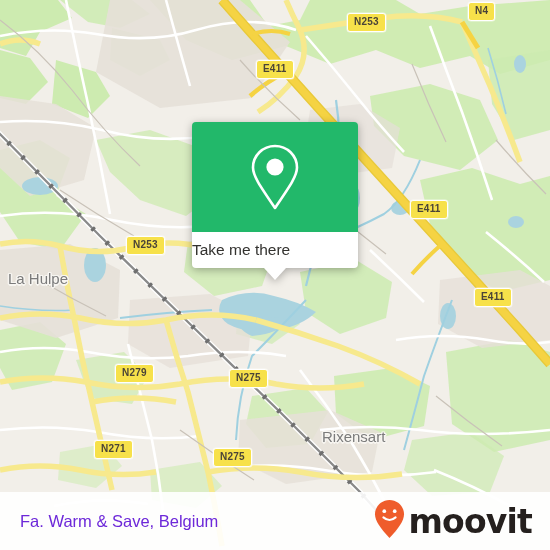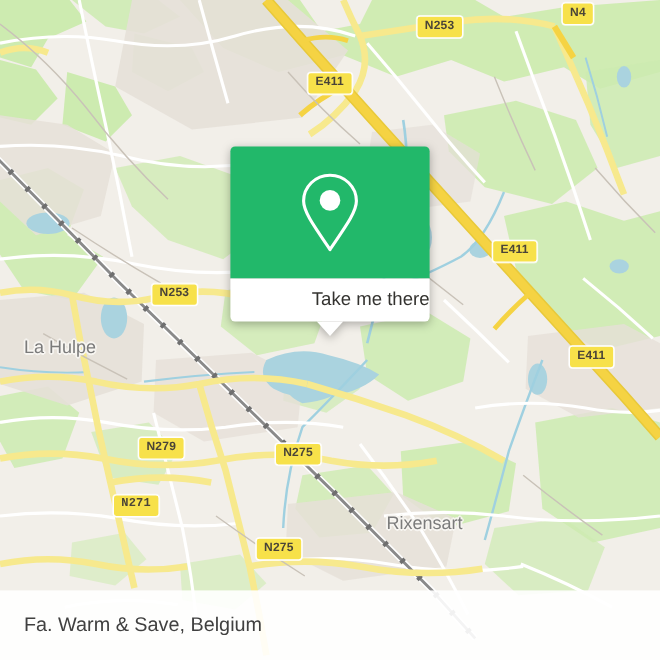--- a/index.html
+++ b/index.html
@@ -74,21 +74,21 @@
     align-items: center;
     justify-content: center;
   }
   #callout-green svg { display: block; }
   #callout-white {
     height: 36px;
     background: #ffffff;
     border-radius: 0 0 4px 4px;
     display: flex;
     align-items: center;
-    justify-content: flex-end;
+    justify-content: flex-start;
   }
   #callout-label {
     color: #33322f;
     font-size: 15.5px;
     white-space: nowrap;
   }
   #callout-tail {
     position: absolute;
     left: 50%;
     top: 146px;
@@ -120,21 +120,21 @@
     width: 550px;
     height: 58px;
     background: rgba(255,255,255,0.90);
     display: flex;
     align-items: center;
     justify-content: space-between;
     box-sizing: border-box;
     padding: 0 18px 0 20px;
   }
   #bottom-title {
-    color: #404040;
+    color: #6d28d9;
     font-size: 16.5px;
     white-space: nowrap;
   }
   #moovit-logo {
     display: flex;
     align-items: center;
     gap: 2px;
   }
   #moovit-wordmark {
     color: #25201e;
@@ -284,32 +284,32 @@
         <path d="M60 190 Q96 214 134 236"></path>
         <path d="M320 200 Q352 228 386 254"></path>
         <path d="M180 430 Q216 456 254 480"></path>
         <path d="M436 396 Q468 422 502 446"></path>
         <path d="M36 278 Q70 298 106 316"></path>
         <path d="M496 140 Q520 168 546 194"></path>
       </g>
 
     </svg>
 
-    <div class="place-label" style="left:8px; top:281px;margin-left:12px;">La Hulpe</div>
+    <div class="place-label" style="left:8px; top:270px;">La Hulpe</div>
     <div class="place-label" style="left:322px; top:428px;">Rixensart</div>
 
     <div class="shield" style="left:347px; top:13px;">N253</div>
     <div class="shield" style="left:468px; top:2px;">N4</div>
     <div class="shield" style="left:256px; top:60px;">E411</div>
     <div class="shield" style="left:410px; top:200px;">E411</div>
     <div class="shield" style="left:474px; top:288px;">E411</div>
     <div class="shield" style="left:126px; top:236px;">N253</div>
     <div class="shield" style="left:115px; top:316px;margin-top:48px;">N279</div>
     <div class="shield" style="left:229px; top:369px;">N275</div>
-    <div class="shield" style="left:94px; top:412px;font-family:Liberation Mono, monospace;">N271</div>
+    <div class="shield" style="left:94px; top:440px;">N271</div>
     <div class="shield" style="left:213px; top:448px;">N275</div>
   </div>
 
   <div id="callout">
     <div id="callout-green">
       <span>
         <svg width="56" height="70" viewBox="0 0 56 70">
           <path d="M28 4 C15.8 4 6 13.6 6 25.6 C6 34 13 44 28 66 C43 44 50 34 50 25.6 C50 13.6 40.2 4 28 4 Z" fill="none" stroke="#ffffff" stroke-width="2.6" stroke-linejoin="round"></path>
           <circle cx="28" cy="25" r="8.6" fill="#ffffff"></circle>
         </svg>
@@ -317,15 +317,26 @@
     </div>
     <div id="callout-white">
       <span id="callout-label">Take me there</span>
     </div>
     <div id="callout-tail"></div>
   </div>
 
 
   <div id="bottombar">
     <span id="bottom-title">Fa. Warm &amp; Save, Belgium</span>
+    <div id="moovit-logo">
+      <span>
+        <svg width="33" height="40" viewBox="0 0 33 40">
+          <path d="M16.5 1 C8.5 1 2 7.3 2 15.2 C2 22 7.6 29.4 16.5 39 C25.4 29.4 31 22 31 15.2 C31 7.3 24.5 1 16.5 1 Z" fill="#ef5c2b"></path>
+          <circle cx="11.3" cy="12.2" r="1.85" fill="#ffffff"></circle>
+          <circle cx="21.7" cy="12.2" r="1.85" fill="#ffffff"></circle>
+          <path d="M10.4 18.4 Q16.5 23.6 22.6 18.4" stroke="#ffffff" stroke-width="2.1" fill="none" stroke-linecap="round"></path>
+        </svg>
+      </span>
+      <span id="moovit-wordmark">moovit</span>
+    </div>
   </div>
 
 </div>
 
 </body></html>

